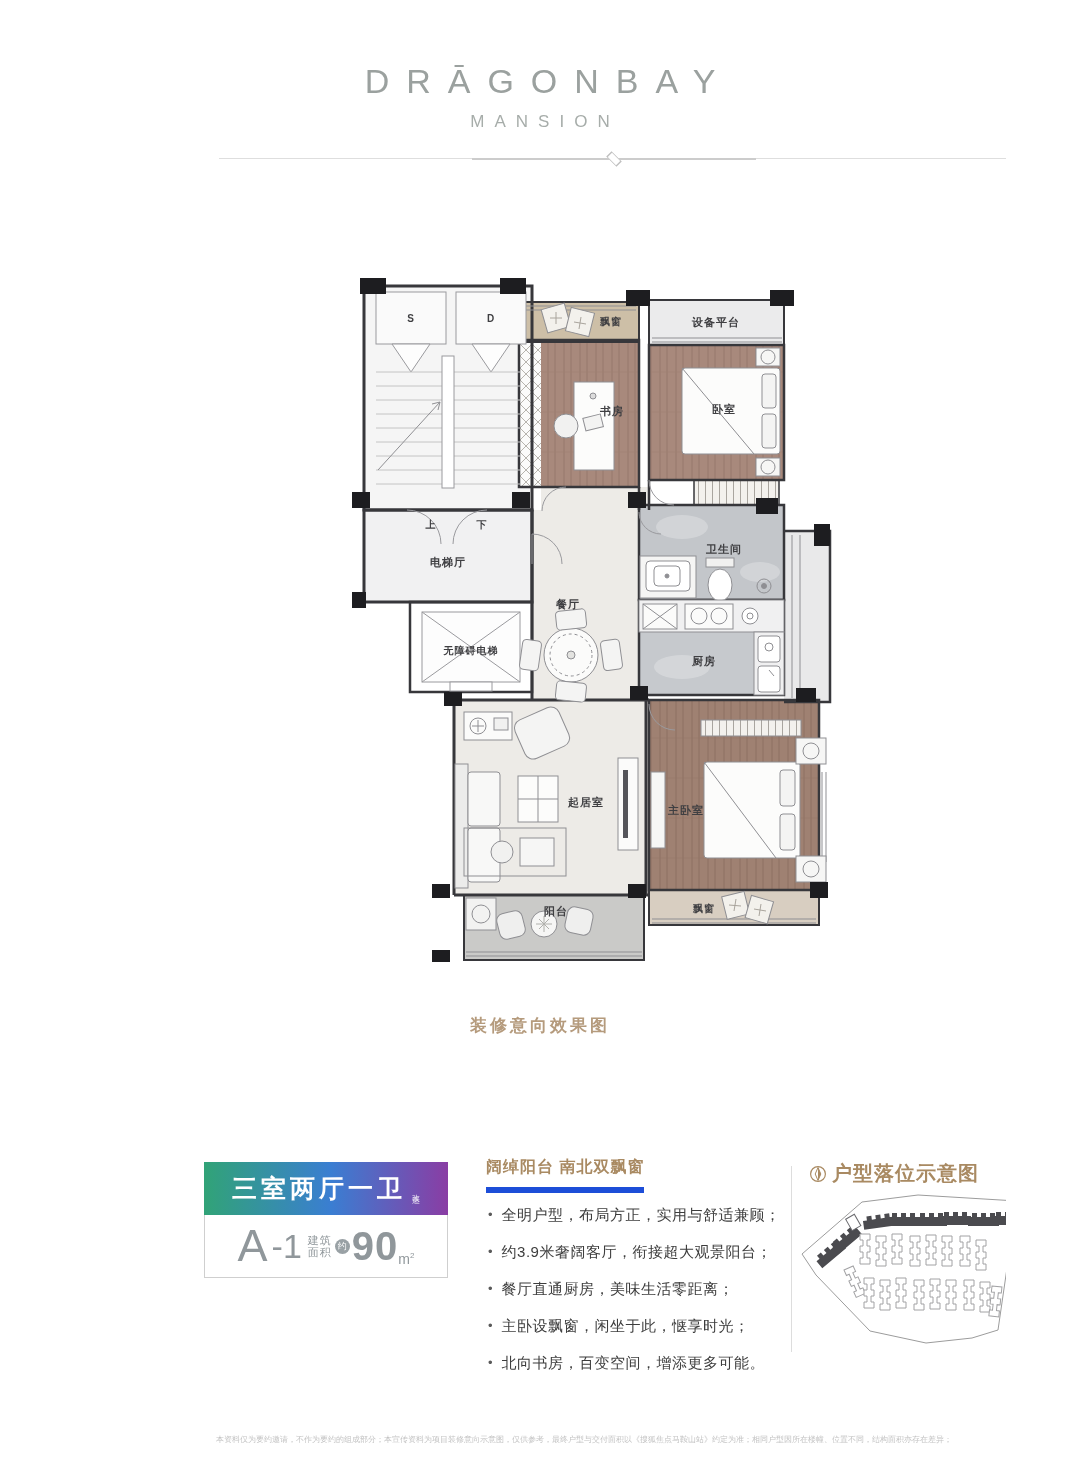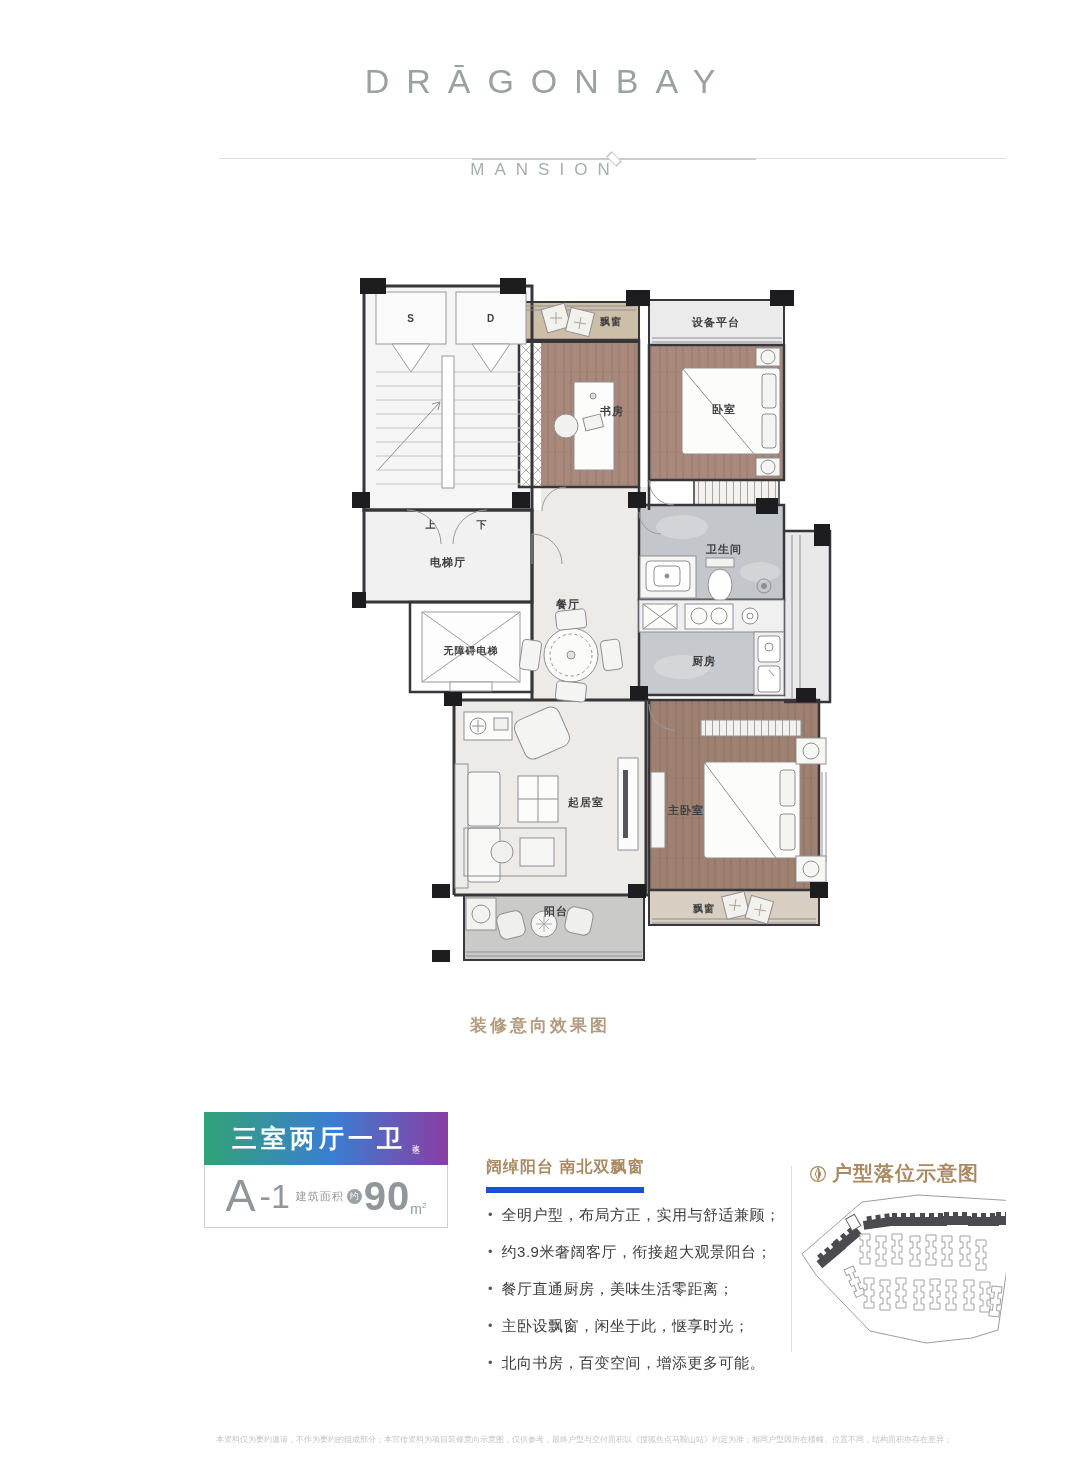--- a/index.html
+++ b/index.html
@@ -3,46 +3,46 @@
 <meta charset="utf-8">
 <style>
   * { margin:0; padding:0; box-sizing:border-box; }
   body { background:#ffffff; font-family:"Liberation Sans","DejaVu Sans",sans-serif; }
   .page { position:relative; width:932px; height:1477px; background:#ffffff; overflow:hidden; margin:0 auto; }
 
   
   .logo-title { position:absolute; top:62px; left:0; width:100%; text-align:center;
     font-size:34px; font-weight:400; color:#9ba19f; letter-spacing:17px; text-indent:17px; }
   .logo-sub { position:absolute; top:112px; left:0; width:100%; text-align:center;
-    font-size:17px; color:#a7adaa; letter-spacing:10px; text-indent:10px;margin-top:48px; }
+    font-size:17px; color:#a7adaa; letter-spacing:10px; text-indent:10px; }
 
   
   .divider { position:absolute; top:158px; left:145px; width:790px; height:0; border-top:1px solid #dedede; }
   .divider .mid { position:absolute; left:32%; right:32%; top:-1px; border-top:2px solid #cccccc; }
   .divider .diamond { position:absolute; left:50%; top:-5px; width:10px; height:10px; margin-left:-5px;
     background:#fff; border:1px solid #bfbfbf; transform:rotate(45deg) scale(1.45,.75); }
 
   
   .plan { position:absolute; left:278px; top:272px; }
   .lbl { font:600 11px "Liberation Sans","DejaVu Sans",sans-serif; fill:#3f3f42; letter-spacing:1px; text-anchor:middle; }
   .sm  { font-size:10px; }
   .caption { position:absolute; top:1014px; left:0; width:100%; text-align:center;
     font-size:17px; font-weight:600; color:#b59b7d; letter-spacing:3px; }
 
   
-  .badge { position:absolute; left:130px; top:1112px; width:244px; }
+  .badge { position:absolute; left:130px; top:1162px; width:244px; }
   .badge-grad { height:53px; display:flex; align-items:center; justify-content:center;
     background:linear-gradient(90deg,#31a377 0%,#3a7ed2 52%,#8a3da4 100%); }
   .badge-grad .t { color:#fff; font-size:25px; font-weight:600; letter-spacing:4px; }
   .badge-grad .note { color:#fff; font-size:8px; opacity:.85; writing-mode:vertical-rl; margin-left:3px; letter-spacing:1px; }
   .badge-white { height:63px; background:#fff; border:1px solid #cfcfcf; border-top:none;
     display:flex; align-items:center; justify-content:center; color:#90979b; }
   .badge-white .unit { font-size:45px; font-weight:400; letter-spacing:2px; }
   .badge-white .suffix { font-size:34px; font-weight:400; margin:0 6px 0 2px; }
-  .badge-white .stack { display:flex; flex-direction:row; font-size:11px; line-height:12px; letter-spacing:1px; margin-right:3px; }
+  .badge-white .stack { display:flex; flex-direction:column; font-size:11px; line-height:12px; letter-spacing:1px; margin-right:3px; }
   .badge-white .circ { width:15px; height:15px; border-radius:50%; background:#99a1a5; color:#fff;
     font-size:9px; display:flex; align-items:center; justify-content:center; margin-right:2px; }
   .badge-white .num { font-size:40px; font-weight:600; letter-spacing:1px;text-align:center; }
   .badge-white .uu { font-size:14px; align-self:flex-end; margin-bottom:10px; }
   .badge-white .uu sup { font-size:8px; }
 
   
   .features { position:absolute; left:412px; top:1157px; width:306px; }
   .features h3 { font-size:16px; font-weight:700; color:#a98a62; letter-spacing:1px;
     padding-bottom:9px; border-bottom:6px solid #1d4ed8; display:inline-block; }

